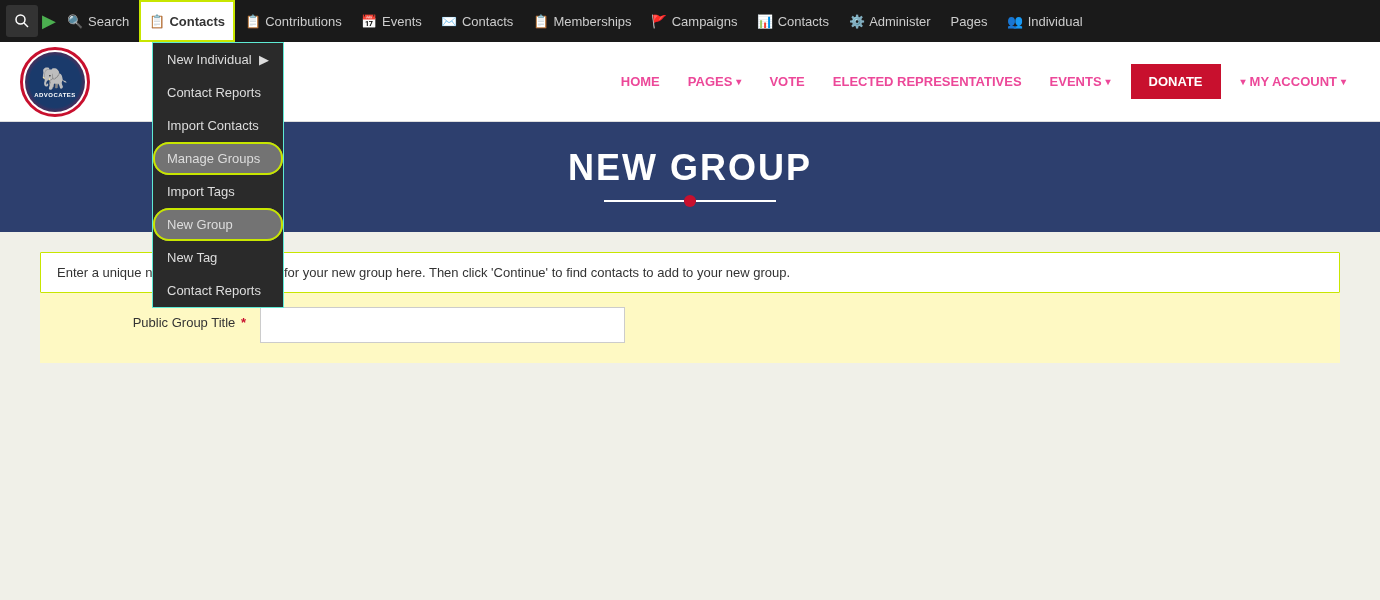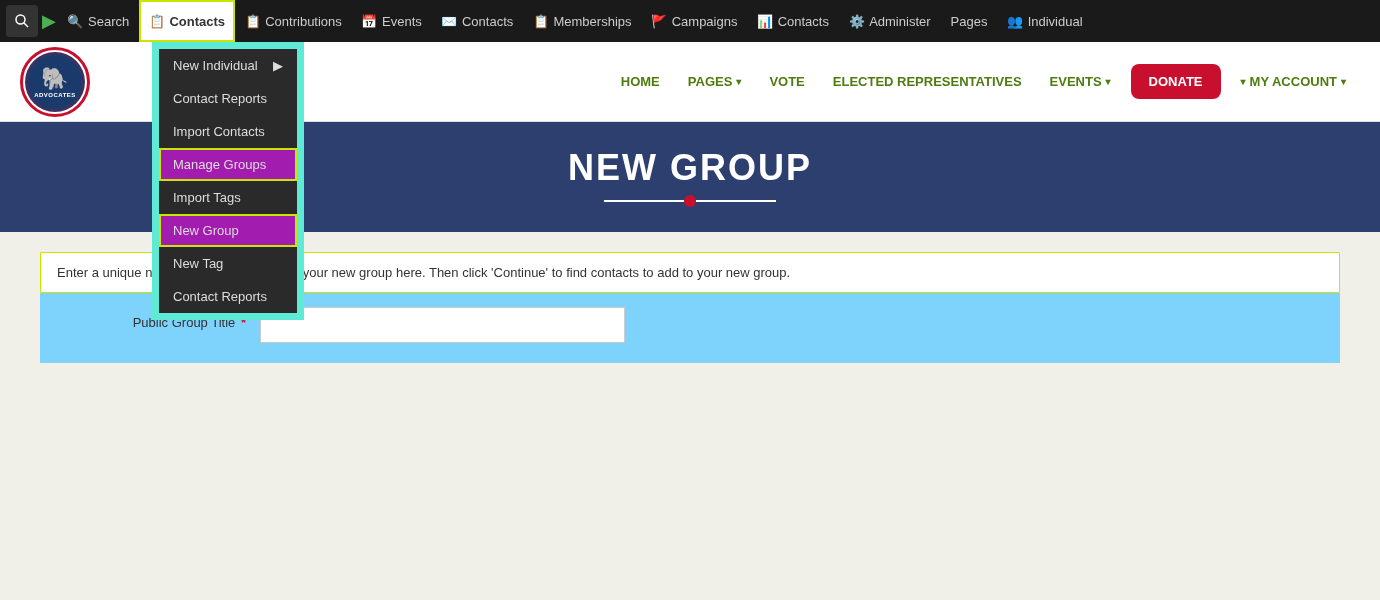--- a/index.html
+++ b/index.html
@@ -53,37 +53,38 @@
       outline: 2px solid #c8e600;
       outline-offset: -2px;
     }
 
     
     .dropdown-menu {
       position: absolute;
       top: 42px;
       left: 152px;
       background: #2a2a2a;
-      width: 152px;
+      width: 132px;
       z-index: 200;
-      border: 7px solid #5eead4;
+      border: 1px solid #5eead4;
     }
     .dropdown-item {
       color: #ddd;
       padding: 9px 14px;
       cursor: pointer;
       display: flex;
       align-items: center;
       justify-content: space-between;
       font-size: 13px;
     }
     .dropdown-item.highlighted {
       outline: 2px solid #c8e600;
       outline-offset: -2px;
-      background: #a21caf;
+      background: #737373;
+      border-radius: 16px;
     }
 
     
     .site-nav {
       background: #fff;
       display: flex;
       align-items: center;
       height: 80px;
       padding: 0 20px;
       border-bottom: 1px solid #ddd;
@@ -112,38 +113,38 @@
     .logo-elephant { font-size: 22px; }
     .logo-text { color: #fff; font-size: 6px; font-weight: bold; letter-spacing: 0.5px; }
 
     .site-nav-links {
       display: flex;
       align-items: center;
       gap: 0;
       margin-left: auto;
     }
     .site-nav-link {
-      color: #4d7c0f;
+      color: #ec4899;
       font-weight: bold;
       font-size: 13px;
       padding: 0 14px;
       height: 72px;
       display: flex;
       align-items: center;
       cursor: pointer;
       white-space: nowrap;
       text-transform: uppercase;
       gap: 4px;
     }
     .donate-btn {
       background: #c8102e;
       color: #fff !important;
       padding: 10px 18px;
       height: auto;
-      border-radius: 8px;
+      border-radius: 0;
       font-weight: bold;
       font-size: 13px;
       display: flex;
       align-items: center;
       cursor: pointer;
       text-transform: uppercase;
       margin: 0 6px;
     }
     .chevron { font-size: 10px; }
 
@@ -224,21 +225,21 @@
     .form-input-cell textarea {
       width: calc(100% - 10px);
       height: 120px;
       border: 1px solid #ccc;
       padding: 6px 8px;
       font-size: 13px;
       background: #fff;
       resize: vertical;
     }
     .form-section {
-      background: #7dd3fc;
+      background: #fef9c3;
       padding: 4px 20px 10px 20px;
     }
   </style>
 </head>
 <body>
 
 <div class="top-nav">
   <button class="search-icon-btn">
     <svg width="16" height="16" viewBox="0 0 16 16" fill="none">
         <circle cx="6.5" cy="6.5" r="4.5" stroke="#fff" stroke-width="1.5"></circle>

